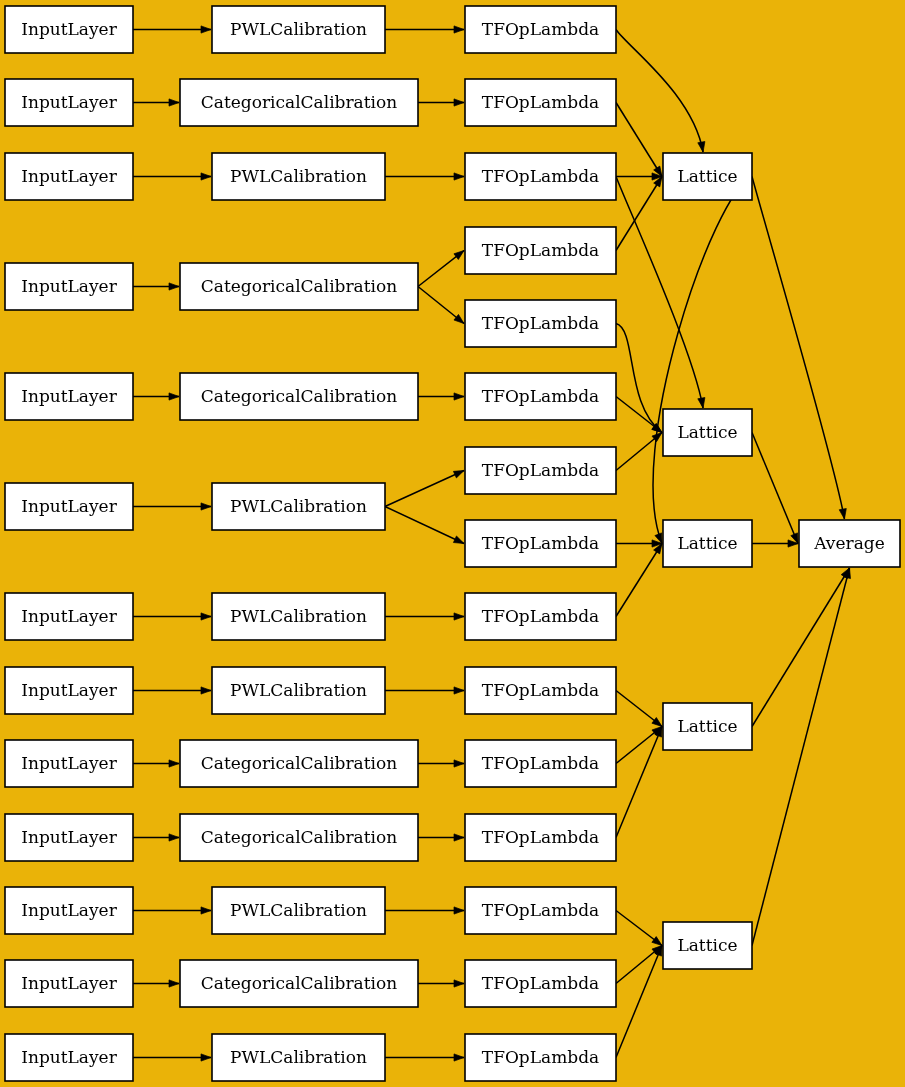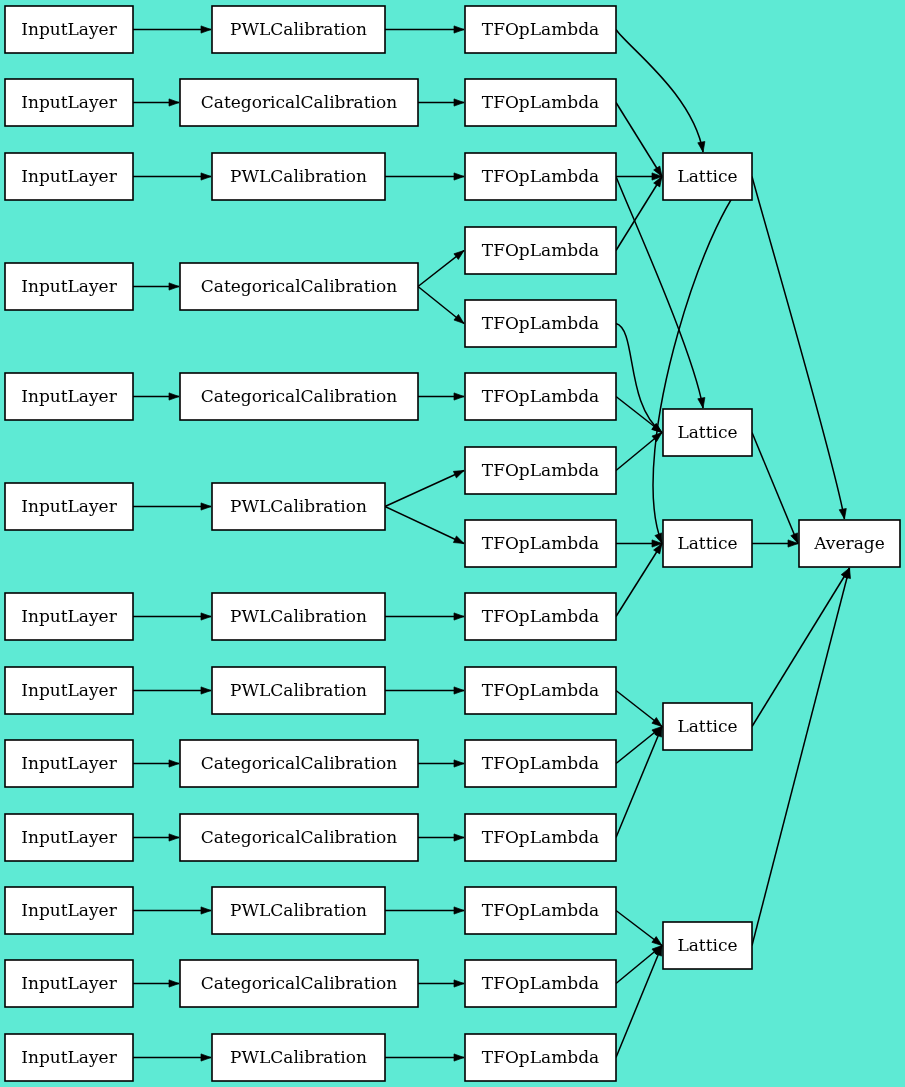--- a/index.html
+++ b/index.html
@@ -4,21 +4,21 @@
 <style>
   html, body {
     margin: 0;
     padding: 0;
     background: #ffffff;
   }
   #canvas-wrap {
     position: relative;
     width: 905px;
     height: 1087px;
-    background: #5eead4;
+    background: #eab308;
     font-family: "DejaVu Serif", "Liberation Serif", serif;
   }
   svg#graph {
     display: block;
     width: 905px;
     height: 1087px;
   }
   .node-box {
     fill: #ffffff;
     stroke: #000000;

